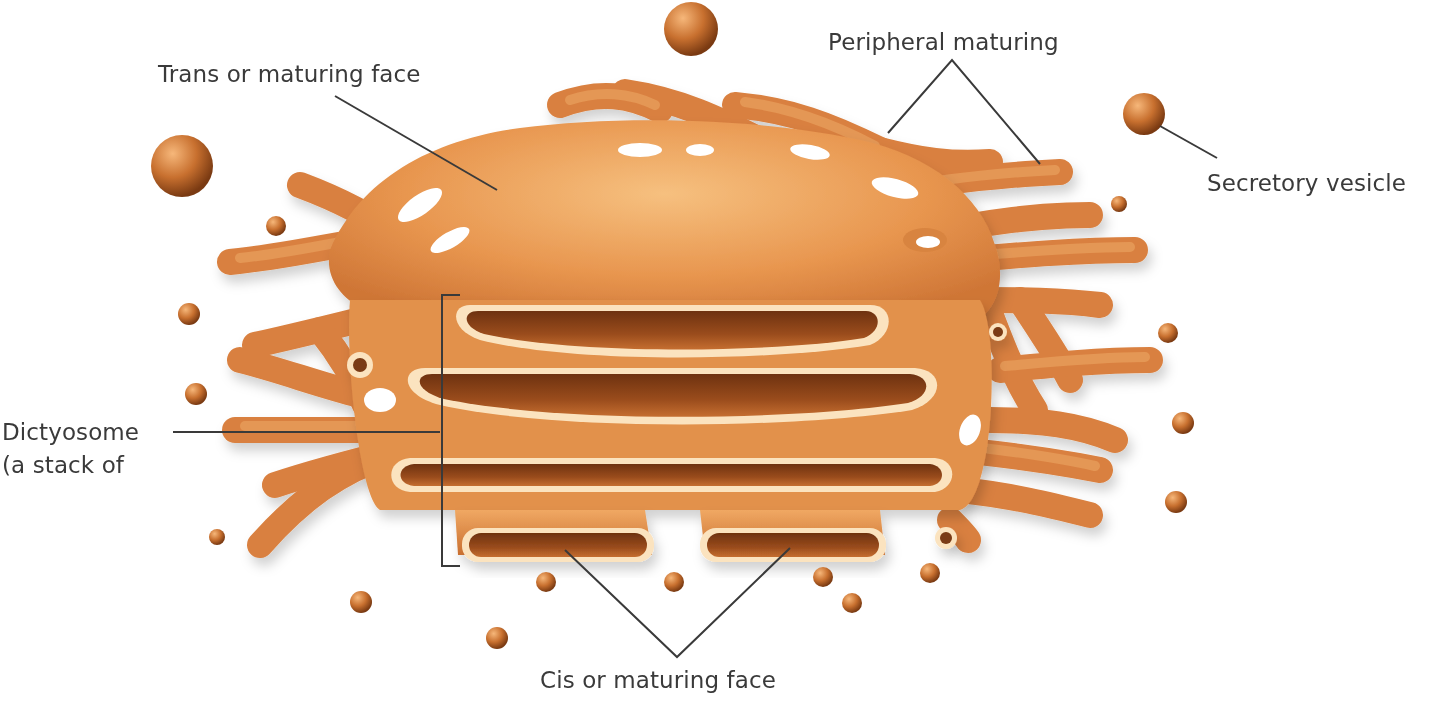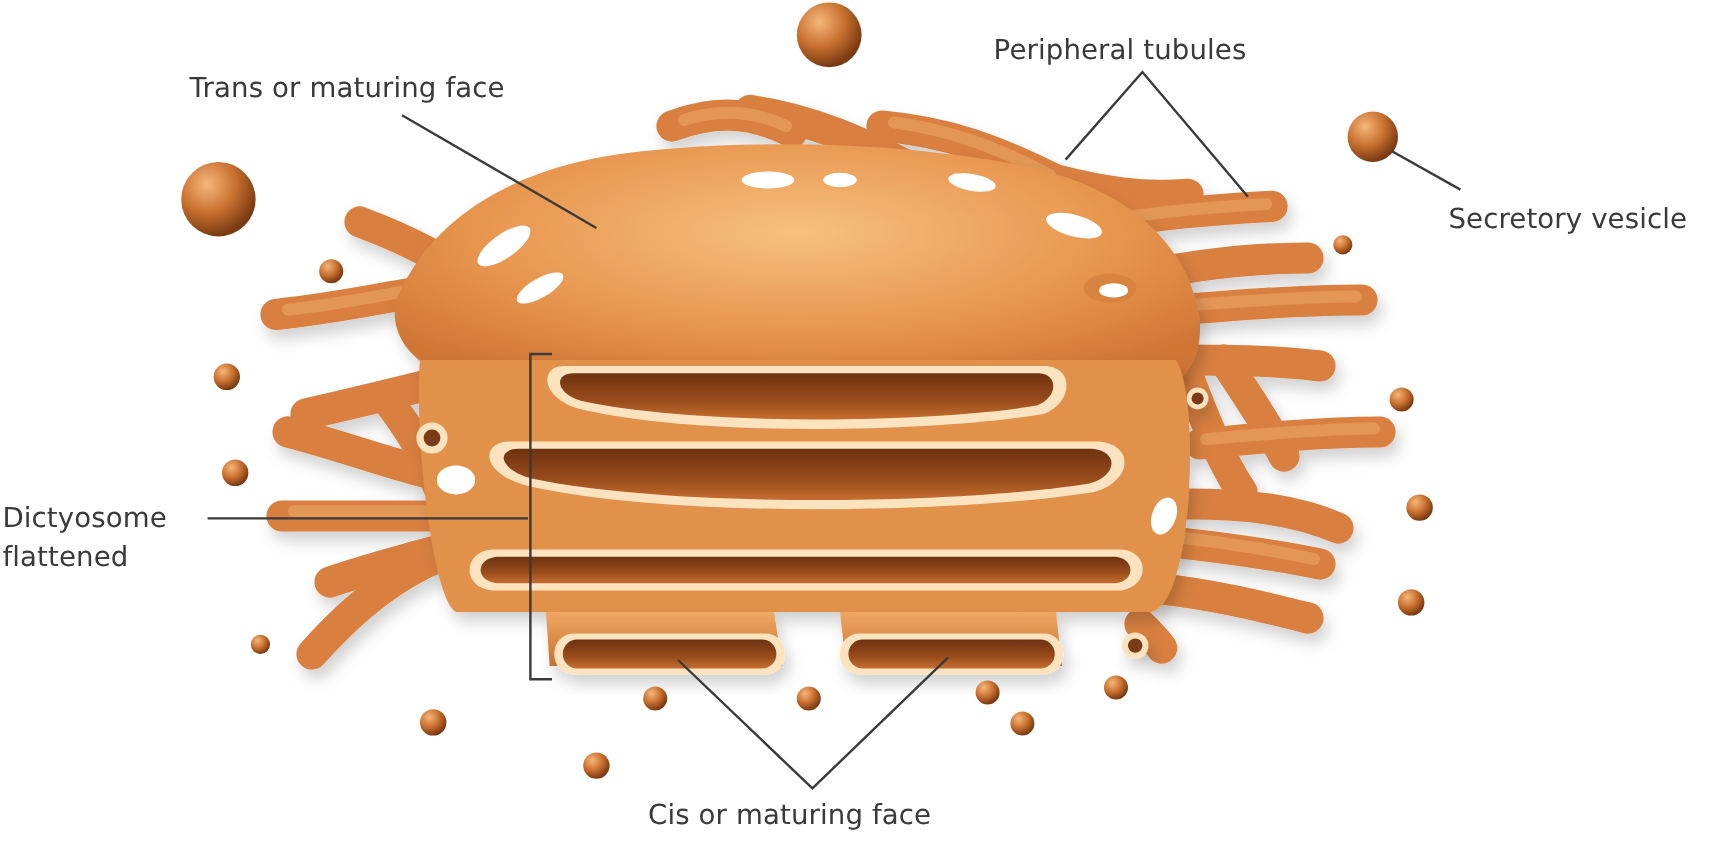--- a/index.html
+++ b/index.html
@@ -154,19 +154,19 @@
     <path d="M335 96 L497 190"></path>
     <path d="M888 133 L952 60 L1040 164"></path>
     <path d="M1160 126 L1217 158"></path>
     <path d="M173 432 L440 432"></path>
     <path d="M460 295 L442 295 L442 566 L460 566"></path>
     <path d="M565 550 L677 657 L790 548"></path>
   </g>
 </svg>
 
 <div class="label" style="left:158px; top:58px;text-align:center;">Trans or maturing face</div>
-<div class="label" style="left:828px; top:26px;">Peripheral tubules</div>
+<div class="label" style="left:828px; top:26px;">Peripheral maturing</div>
 <div class="label" style="left:1207px; top:167px;text-align:center;">Secretory vesicle</div>
 <div class="label multiline" style="left:2px; top:416px;">
   <span class="line">Dictyosome</span>
-  <span class="line">flattened</span>
+  <span class="line">(a stack of</span>
 </div>
 <div class="label" style="left:540px; top:664px;">Cis or maturing face</div>
 
 </body></html>

